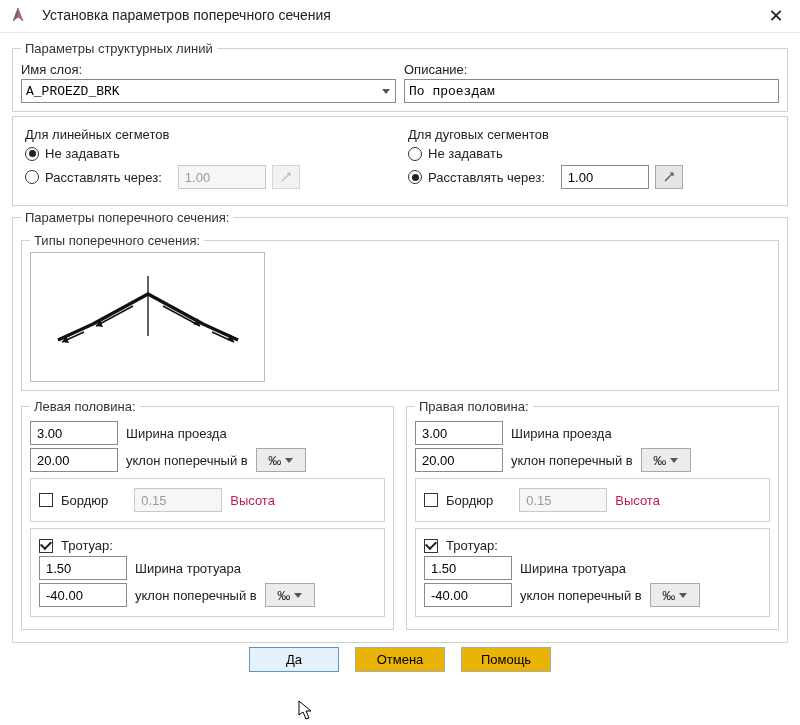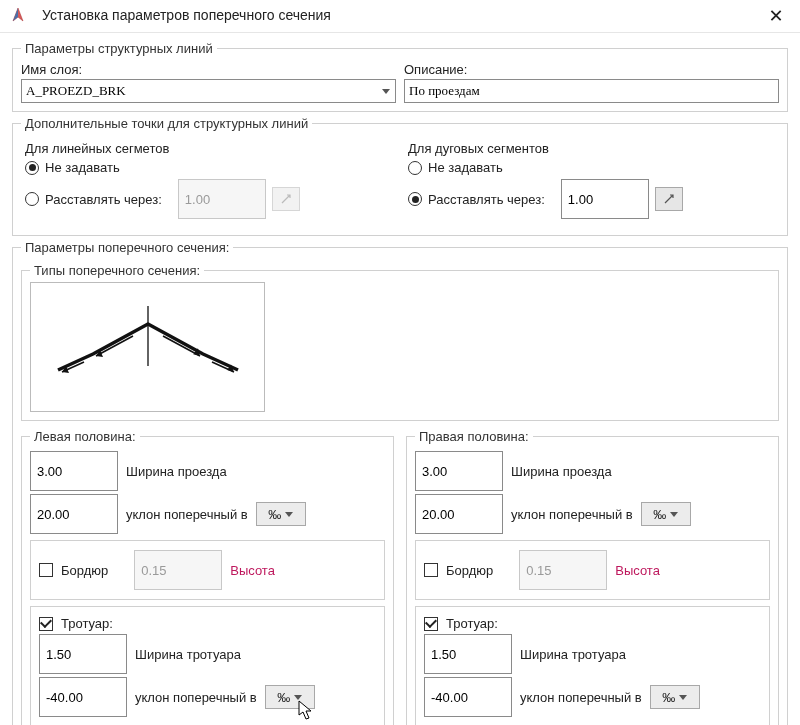--- a/index.html
+++ b/index.html
@@ -33,53 +33,53 @@
     color:#333;
   }
   .row{display:flex;gap:8px}
   .col{flex:1;min-width:0}
   .lbl{display:block;margin:2px 0 2px 0}
   .field-input,.field-select{
     width:100%;
     border:1px solid #8a8a8a;
     background:#fff;
     padding:3px 4px;
-    font-family:Liberation Serif, serif;
+    font-family:Liberation Mono, monospace;
     font-size:13px;
     height:24px;
   }
   .field-select{appearance:none;background:#fff;padding-right:20px}
   .sel-wrap{position:relative}
   .sel-wrap::after{
     content:""; position:absolute; right:6px; top:50%; margin-top:-2px;
     border-left:4px solid transparent;border-right:4px solid transparent;border-top:5px solid #555;
     pointer-events:none;
   }
   .radio-row{display:flex;align-items:center;gap:6px;margin:4px 0}
   .radio{width:14px;height:14px;border:1px solid #333;border-radius:50%;background:#fff;display:inline-flex;align-items:center;justify-content:center;cursor:pointer}
   .radio.selected::after{content:"";width:7px;height:7px;border-radius:50%;background:#222}
   .chk{width:14px;height:14px;border:1px solid #333;background:#fff;display:inline-flex;align-items:center;justify-content:center;cursor:pointer}
   .chk.checked::after{content:"";width:8px;height:5px;border-left:2px solid #222;border-bottom:2px solid #222;transform:rotate(-45deg) translate(1px,-1px)}
   .num-input{
-    width:88px;border:1px solid #8a8a8a;background:#fff;padding:19px 6px;font:inherit;height:24px
+    width:88px;border:1px solid #8a8a8a;background:#fff;padding:3px 6px;font:inherit;height:24px
   }
   .num-input.disabled{background:#f6f6f6;color:#9a9a9a;border-color:#c8c8c8}
   .unit-sel{width:50px;height:24px;border:1px solid #a8a8a8;background:#ececec;display:inline-flex;align-items:center;justify-content:center;gap:4px;cursor:pointer}
   .unit-sel span.caret{border-left:4px solid transparent;border-right:4px solid transparent;border-top:5px solid #555}
   .tiny-btn{width:28px;height:24px;border:1px solid #a8a8a8;background:#e6e6e6;display:inline-flex;align-items:center;justify-content:center;cursor:pointer}
   .tiny-btn.disabled{background:#f2f2f2;color:#bfbfbf;border-color:#d6d6d6}
   .profile-area{display:flex;gap:12px}
   .profile-preview{
     width:235px;height:130px;border:1px solid #bbb;background:#fff;display:flex;align-items:center;justify-content:center
   }
   .halves{display:flex;gap:12px;margin-top:0}
   .param-row{display:flex;align-items:center;gap:8px;margin:3px 0}
   .param-lbl{white-space:nowrap}
   .muted{color:#be185d}
-  .btn-row{display:flex;justify-content:center;margin-top:4px}
+  .btn-row{display:flex;justify-content:center;gap:16px;margin-top:4px}
   .btn{
     min-width:90px;height:25px;border:1px solid #aaa;background:#eab308;font:inherit;cursor:pointer
   }
   .btn.primary{background:#e6f2fb;border-color:#5c96c8}
   
   .cursor-arrow{
     position:absolute;left:298px;top:700px;pointer-events:none;
   }
 </style>
 </head>
@@ -110,21 +110,20 @@
         </div>
       </div>
       <div class="col">
         <span class="lbl">Описание:</span>
         <input class="field-input" value="По проездам" style="">
       </div>
     </div>
   </fieldset>
 
   <fieldset>
-    <legend>Дополнительные точки для структурных линий</legend>
     <div class="row">
       <fieldset class="col" style="border:none;padding:0 4px">
         <span class="lbl">Для линейных сегметов</span>
         <div class="radio-row">
           <span class="radio selected"></span>
           <span>Не задавать</span>
         </div>
         <div class="radio-row">
           <span class="radio"></span>
           <span>Расставлять через:</span>

